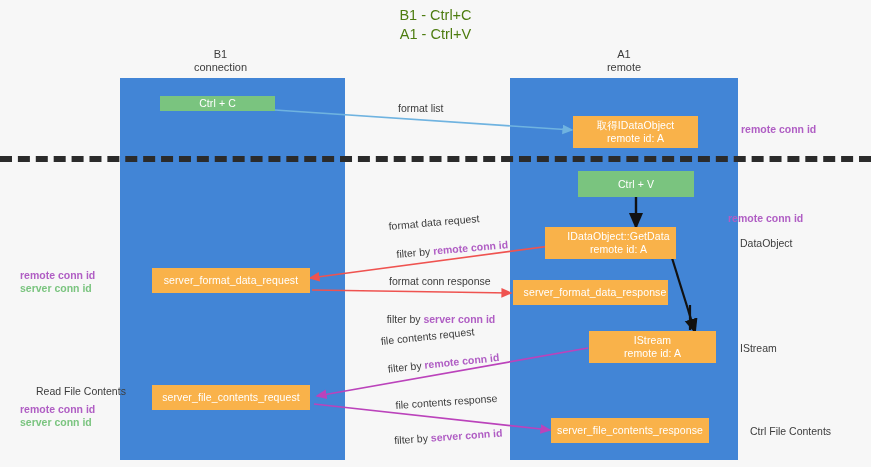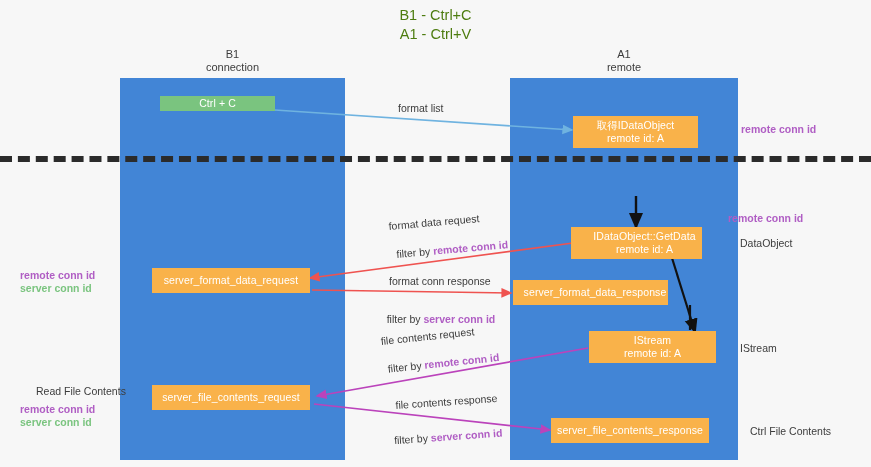--- a/index.html
+++ b/index.html
@@ -91,21 +91,21 @@
   }
 </style>
 </head>
 <body>
 
 <div id="canvas">
 
   <div class="title">B1 - Ctrl+C
 A1 - Ctrl+V</div>
 
-  <div class="col-head" style="left:120px; top:48px; width:225px;">B1
+  <div class="col-head" style="left:108px; top:48px; width:225px;">B1
 connection</div>
   <div class="col-head" style="left:510px; top:48px; width:228px;">A1
 remote</div>
 
   <div class="lane" style="left:120px; top:78px; width:225px; height:382px;"></div>
   <div class="lane" style="left:510px; top:78px; width:228px; height:382px;"></div>
 
   <svg id="arrows">
     <defs>
       <marker id="ah-blue" markerWidth="7" markerHeight="7" refX="6" refY="3" orient="auto">
@@ -139,22 +139,23 @@
     <path d="M 690,305 L 690,330" stroke="#111111" stroke-width="2.2" fill="none"></path>
   </svg>
 
   <div class="dashline"></div>
 
   <div class="node green" style="left:160px; top:96px; width:115px; height:15px;">Ctrl + C</div>
 
   <div class="node orange" style="left:573px; top:116px; width:125px; height:32px;">取得IDataObject
 remote id: A</div>
 
-
-  <div class="node orange" style="left:571px; top:227px; width:131px; height:32px;padding-left:16px;">IDataObject::GetData
+  <div class="node green" style="left:578px; top:171px; width:116px; height:26px;">Ctrl + V</div>
+
+  <div class="node orange" style="left:545px; top:227px; width:131px; height:32px;padding-left:16px;">IDataObject::GetData
 remote id: A</div>
 
   <div class="node orange" style="left:152px; top:268px; width:158px; height:25px;">server_format_data_request</div>
 
   <div class="node orange" style="left:513px; top:280px; width:155px; height:25px;padding-left:9px;">server_format_data_response</div>
 
   <div class="node orange" style="left:589px; top:331px; width:127px; height:32px;">IStream
 remote id: A</div>
 
   <div class="node orange" style="left:152px; top:385px; width:158px; height:25px;">server_file_contents_request</div>

